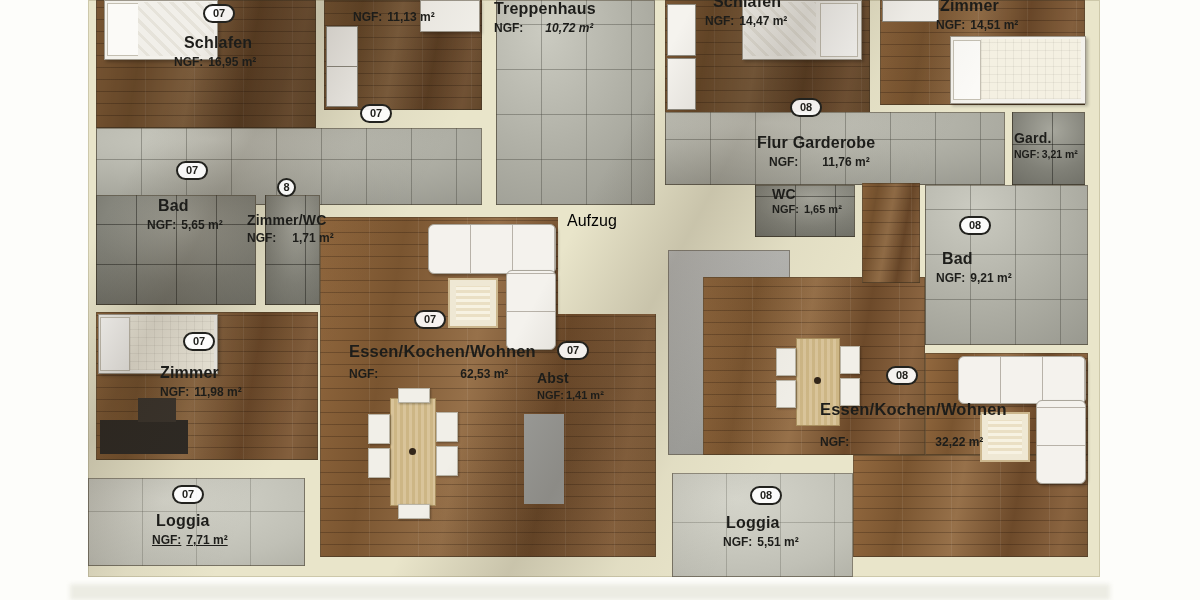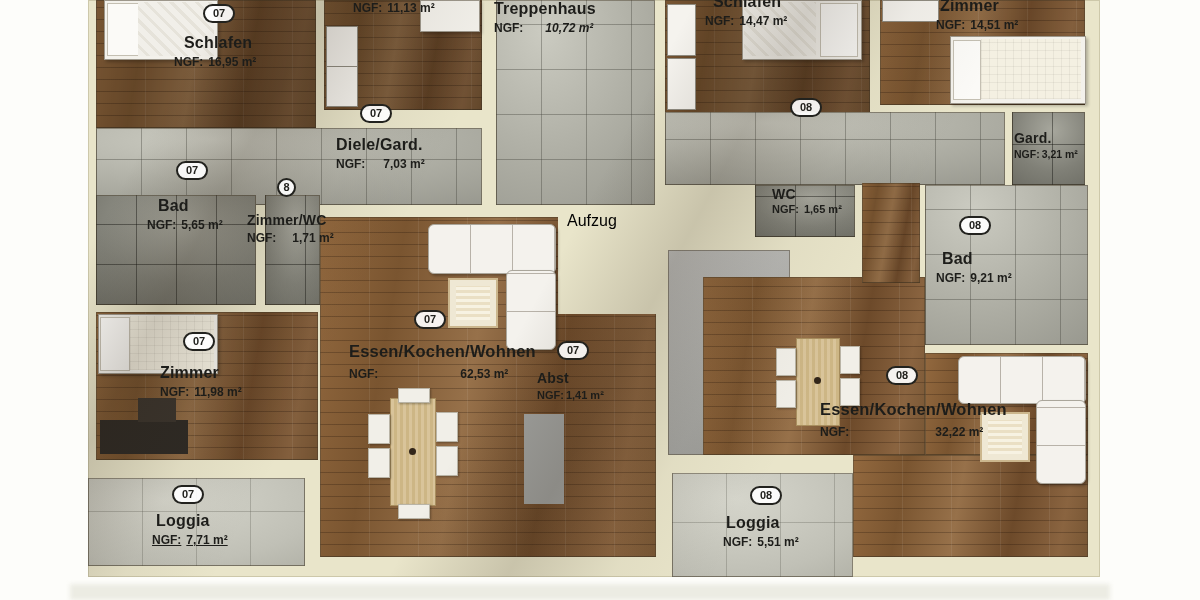--- a/index.html
+++ b/index.html
@@ -231,42 +231,42 @@
   <div class="abs dark-bar" style="left:1086px;top:485px;width:9px;height:70px;"></div>
   <div class="abs dark-bar" style="left:1085px;top:0;width:10px;height:25px;"></div>
 
   <div class="abs shade"></div>
   <div class="abs ground"></div>
 
   <div class="abs rlabel" style="left:184px;top:34px;">
     <div class="rname">Schlafen</div>
     <div class="rngf" style="margin-left:-10px;"><span>NGF:</span><span class="area">16,95 m²</span></div>
   </div>
-  <div class="abs rlabel" style="left:353px;top:1px;text-align:right;">
+  <div class="abs rlabel" style="left:353px;top:10px;text-align:right;">
     <div class="rngf" style="margin-top:0;"><span>NGF:</span><span class="area">11,13 m²</span></div>
   </div>
   <div class="abs rlabel" style="left:494px;top:0;">
     <div class="rname">Treppenhaus</div>
     <div class="rngf"><span>NGF:</span><span class="area" style="margin-left:22px;font-style:italic;">10,72 m²</span></div>
   </div>
   <div class="abs rlabel" style="left:713px;top:-7px;">
     <div class="rname">Schlafen</div>
     <div class="rngf" style="margin-left:-8px;"><span>NGF:</span><span class="area">14,47 m²</span></div>
   </div>
   <div class="abs rlabel" style="left:940px;top:-3px;">
     <div class="rname">Zimmer</div>
     <div class="rngf" style="margin-left:-4px;"><span>NGF:</span><span class="area">14,51 m²</span></div>
   </div>
   <div class="abs rlabel" style="left:1014px;top:130px;">
     <div class="rname sm">Gard.</div>
     <div class="rngf" style="font-size:10.5px;margin-top:2px;"><span>NGF:</span><span class="area" style="margin-left:2px;">3,21 m²</span></div>
   </div>
-  <div class="abs rlabel" style="left:336px;top:136px;">
-    <div class="rname">Diele/Gard.</div>
-    <div class="rngf"><span>NGF:</span><span class="area" style="margin-left:18px;">7,03 m²</span></div>
+  <div class="abs rlabel" style="left:757px;top:134px;">
+    <div class="rname">Flur Garderobe</div>
+    <div class="rngf" style="margin-left:12px;"><span>NGF:</span><span class="area" style="margin-left:24px;">11,76 m²</span></div>
   </div>
   <div class="abs rlabel" style="left:158px;top:197px;">
     <div class="rname">Bad</div>
     <div class="rngf" style="margin-left:-11px;"><span>NGF:</span><span class="area">5,65 m²</span></div>
   </div>
   <div class="abs rlabel" style="left:247px;top:212px;">
     <div class="rname sm">Zimmer/WC</div>
     <div class="rngf"><span>NGF:</span><span class="area" style="margin-left:16px;">1,71 m²</span></div>
   </div>
   <div class="abs rlabel" style="left:772px;top:186px;">
@@ -284,21 +284,21 @@
   <div class="abs rlabel" style="left:349px;top:342px;">
     <div class="rname" style="font-size:16.5px;">Essen/Kochen/Wohnen</div>
     <div class="rngf" style="margin-top:6px;"><span>NGF:</span><span class="area" style="margin-left:82px;">62,53 m²</span></div>
   </div>
   <div class="abs rlabel" style="left:537px;top:370px;">
     <div class="rname sm">Abst</div>
     <div class="rngf" style="font-size:11px;"><span>NGF:</span><span class="area" style="margin-left:2px;">1,41 m²</span></div>
   </div>
   <div class="abs rlabel" style="left:820px;top:400px;">
     <div class="rname" style="font-size:16.5px;">Essen/Kochen/Wohnen</div>
-    <div class="rngf" style="margin-top:6px;"><span>NGF:</span><span class="area" style="margin-left:86px;">32,22 m²</span></div>
+    <div class="rngf" style="margin-top:16px;"><span>NGF:</span><span class="area" style="margin-left:86px;">32,22 m²</span></div>
   </div>
   <div class="abs rlabel" style="left:156px;top:512px;">
     <div class="rname">Loggia</div>
     <div class="rngf" style="margin-left:-4px;text-decoration:underline;"><span>NGF:</span><span class="area">7,71 m²</span></div>
   </div>
   <div class="abs rlabel" style="left:726px;top:514px;">
     <div class="rname">Loggia</div>
     <div class="rngf" style="margin-left:-3px;"><span>NGF:</span><span class="area">5,51 m²</span></div>
   </div>
 

